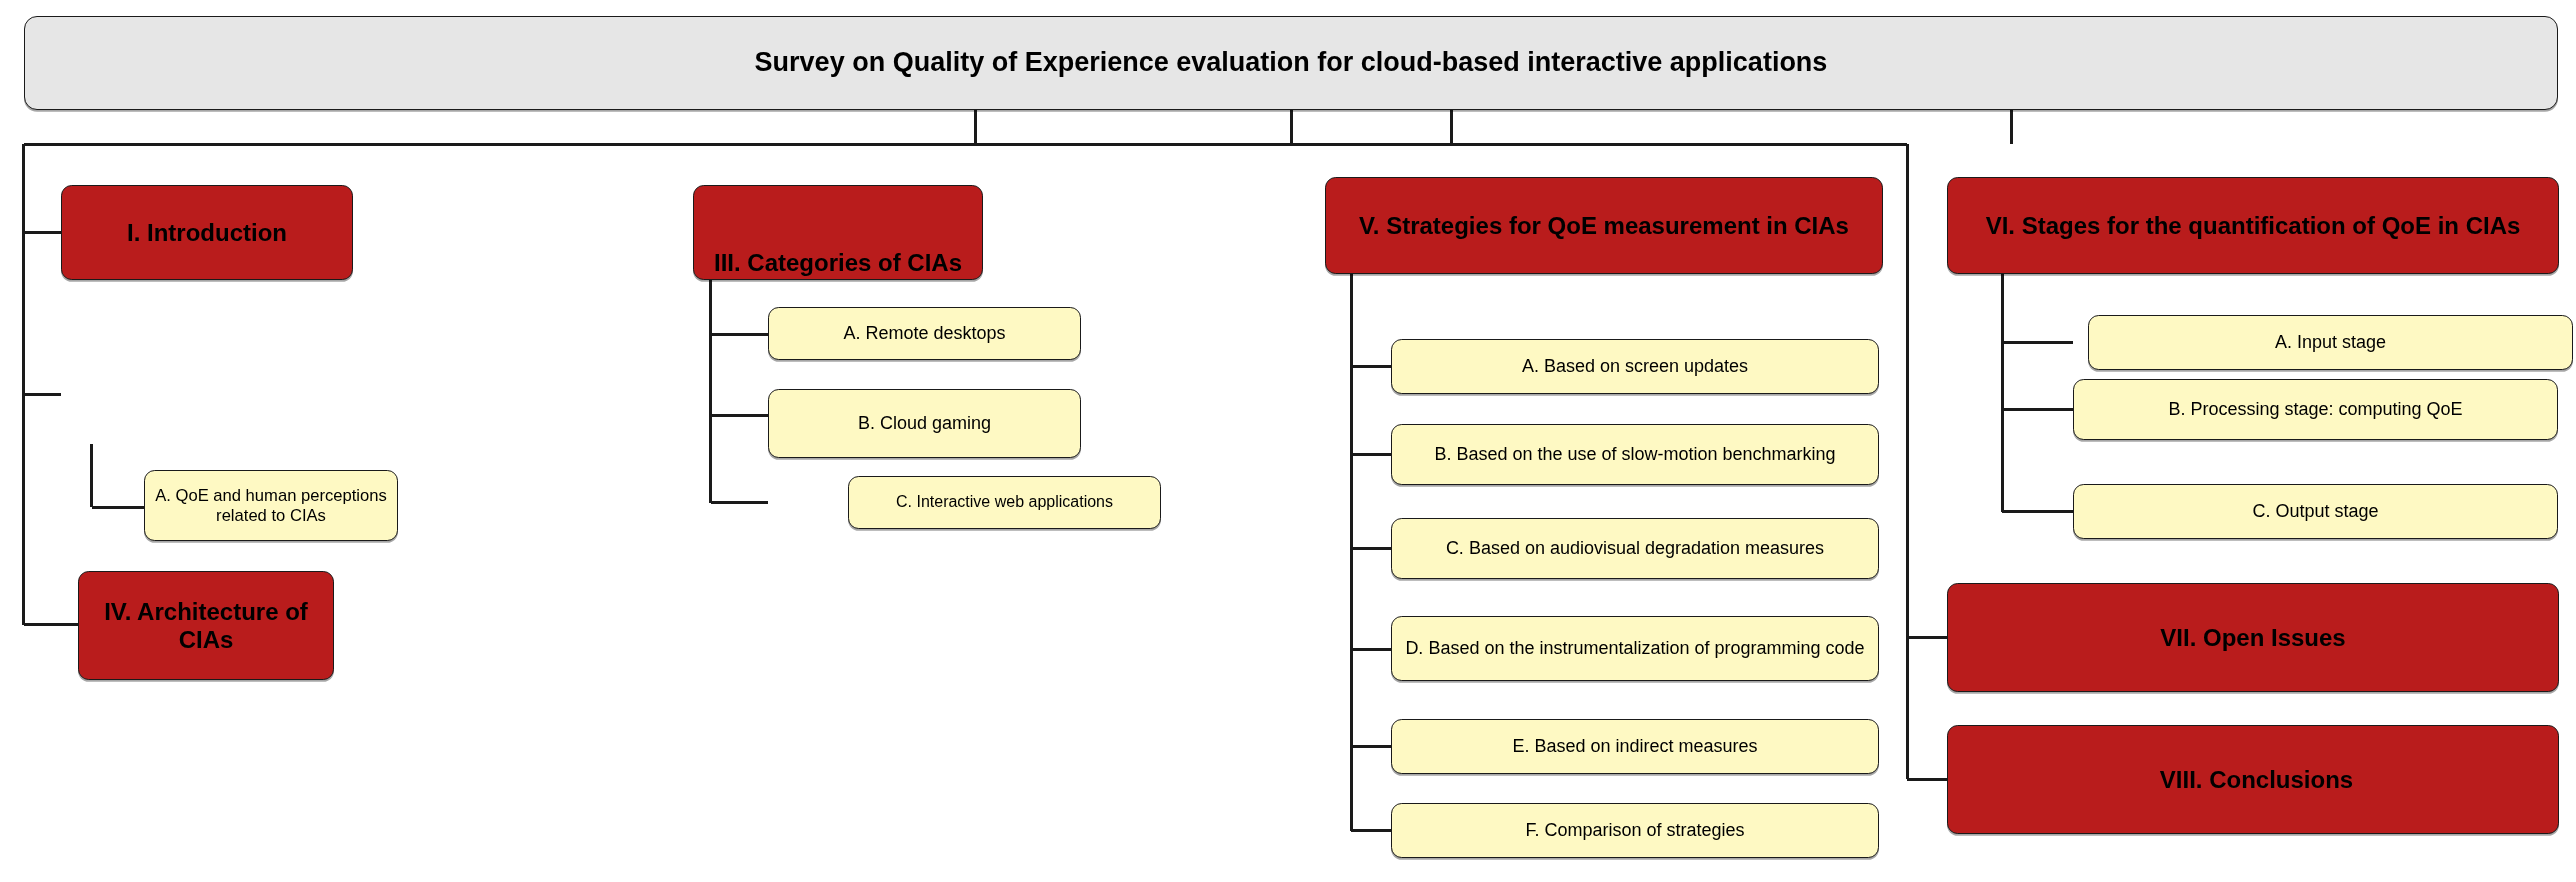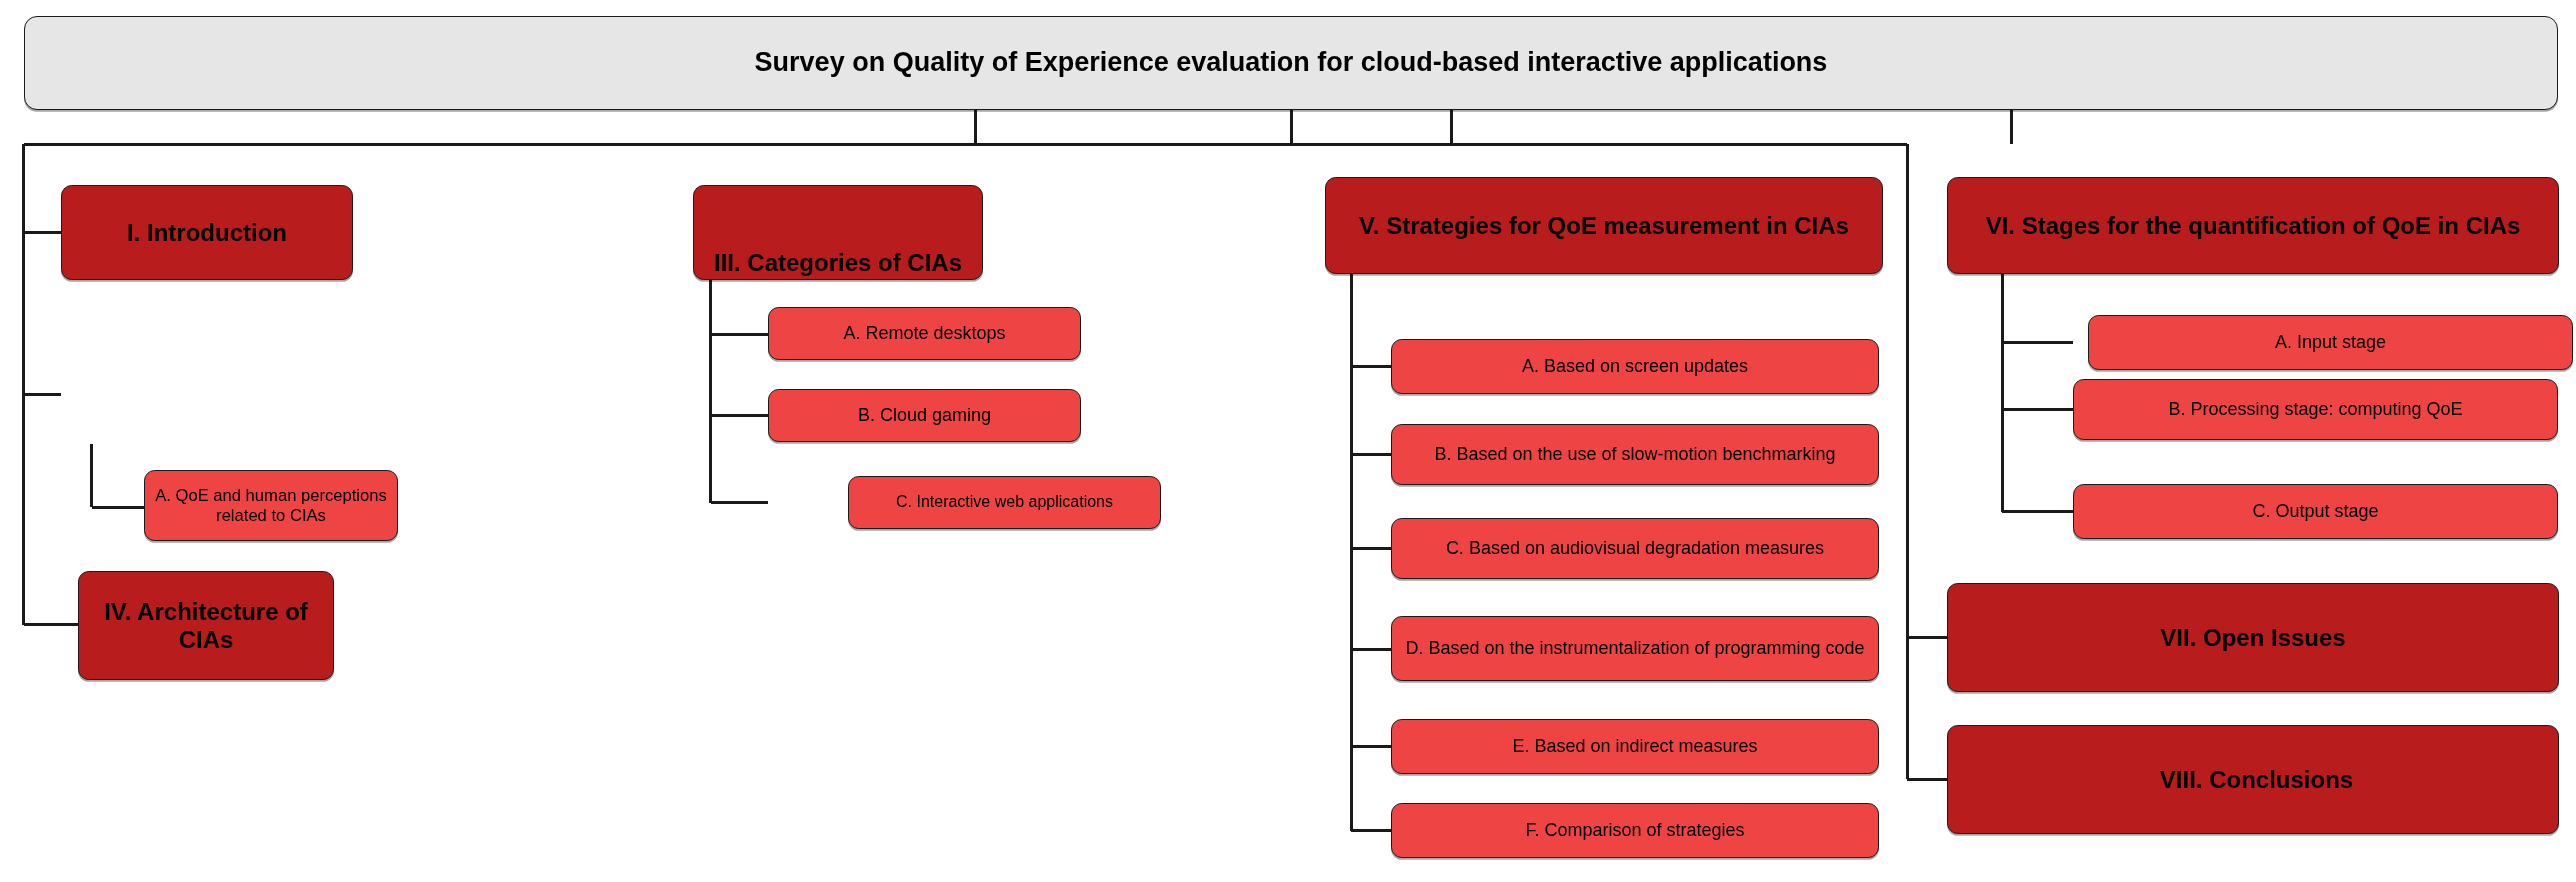--- a/index.html
+++ b/index.html
@@ -6,21 +6,21 @@
   body{font-family:"Liberation Sans", sans-serif;}
   #canvas{position:relative;width:2576px;height:883px;background:#ffffff;overflow:hidden;}
   svg.wires{position:absolute;left:0;top:0;width:2576px;height:883px;pointer-events:none;}
   .node{
     position:absolute;
     box-sizing:border-box;
     display:flex;align-items:center;justify-content:center;
     text-align:center;
     border:1.8px solid #1a1a1a;
     border-radius:10.7px;
-    background:#ef4444;
+    background:#fef9c3;
     color:#000000;
     line-height:1.16;
     padding:2.4px 6px;
     box-shadow:0 1.8px 0 rgba(0,0,0,0.35);
   }
   .node.major{
     background:#b91c1c;
     font-weight:bold;
   }
   .node.title{
@@ -95,21 +95,21 @@
   </div>
 
   <div class="node major" style="left:693px; top:185px; width:290px; height:95px; font-size:24px;align-items:flex-end;">
     <span>III. Categories of CIAs</span>
   </div>
 
   <div class="node" style="left:768px; top:307px; width:313px; height:53px; font-size:18px;">
     <span>A. Remote desktops</span>
   </div>
 
-  <div class="node" style="left:768px; top:389px; width:313px; height:53px; font-size:18px;">
+  <div class="node" style="left:768px; top:389px; width:313px; height:69px; font-size:18px;">
     <span>B. Cloud gaming</span>
   </div>
 
   <div class="node" style="left:800px; top:476px; width:313px; height:53px; font-size:16px;margin-left:48px;">
     <span>C. Interactive web applications</span>
   </div>
 
   <div class="node major" style="left:1325px; top:177px; width:558px; height:97px; font-size:24px;">
     <span>V. Strategies for QoE measurement in CIAs</span>
   </div>

